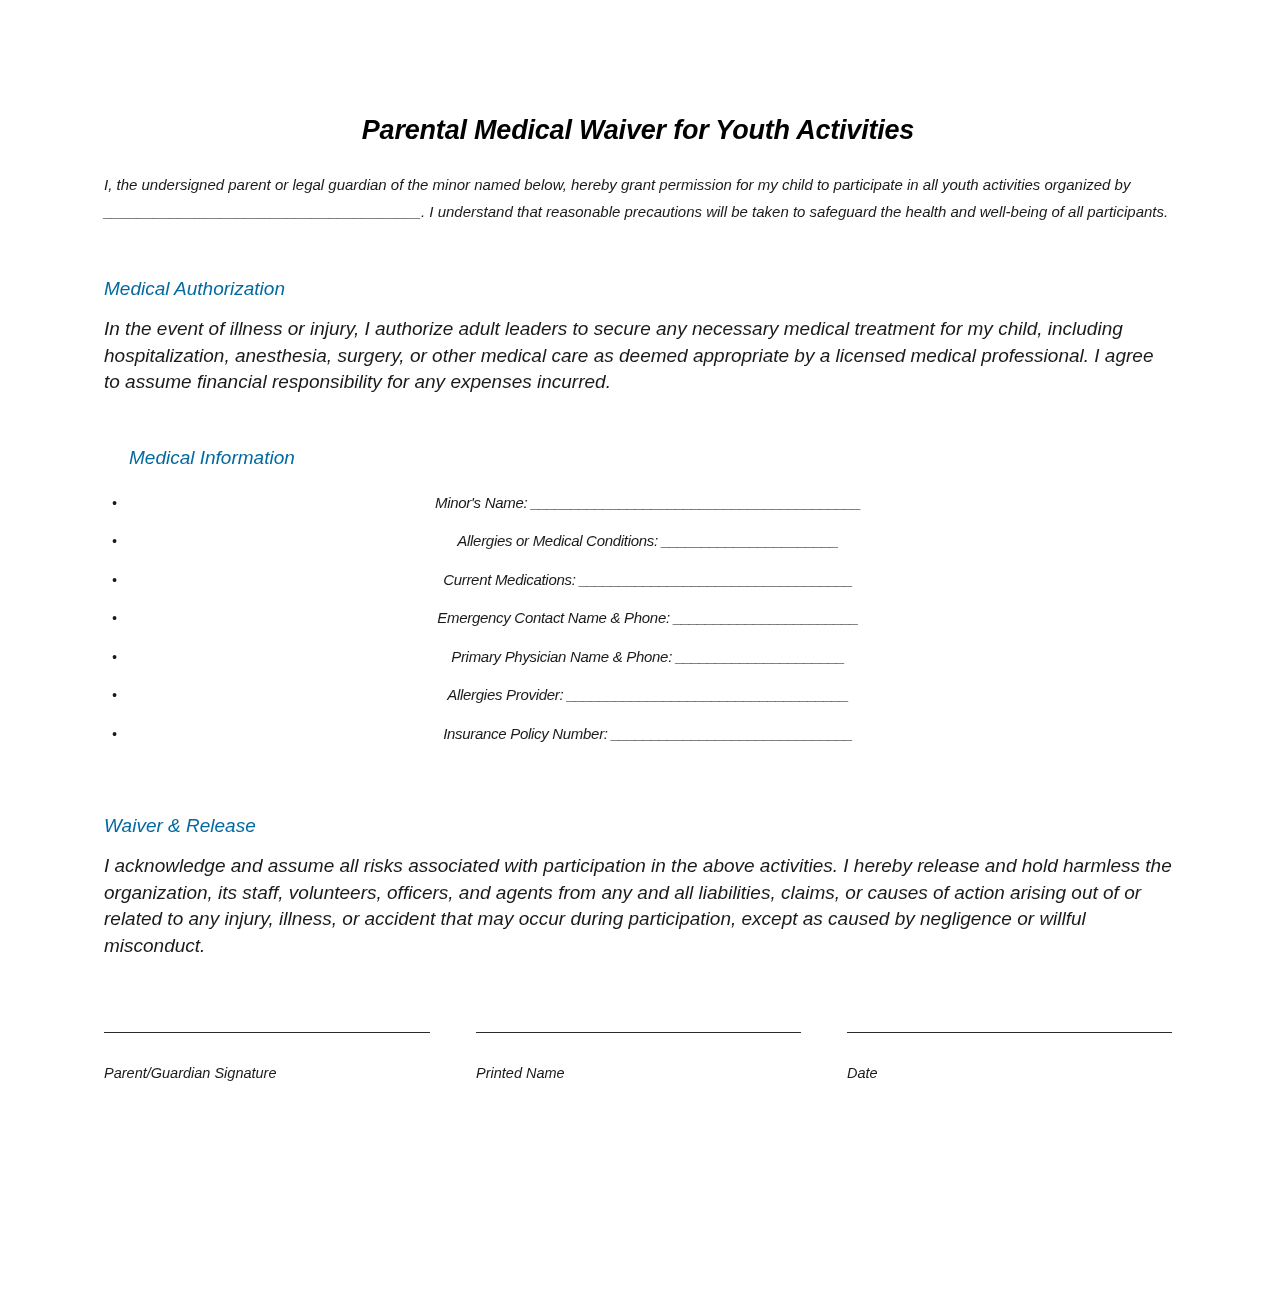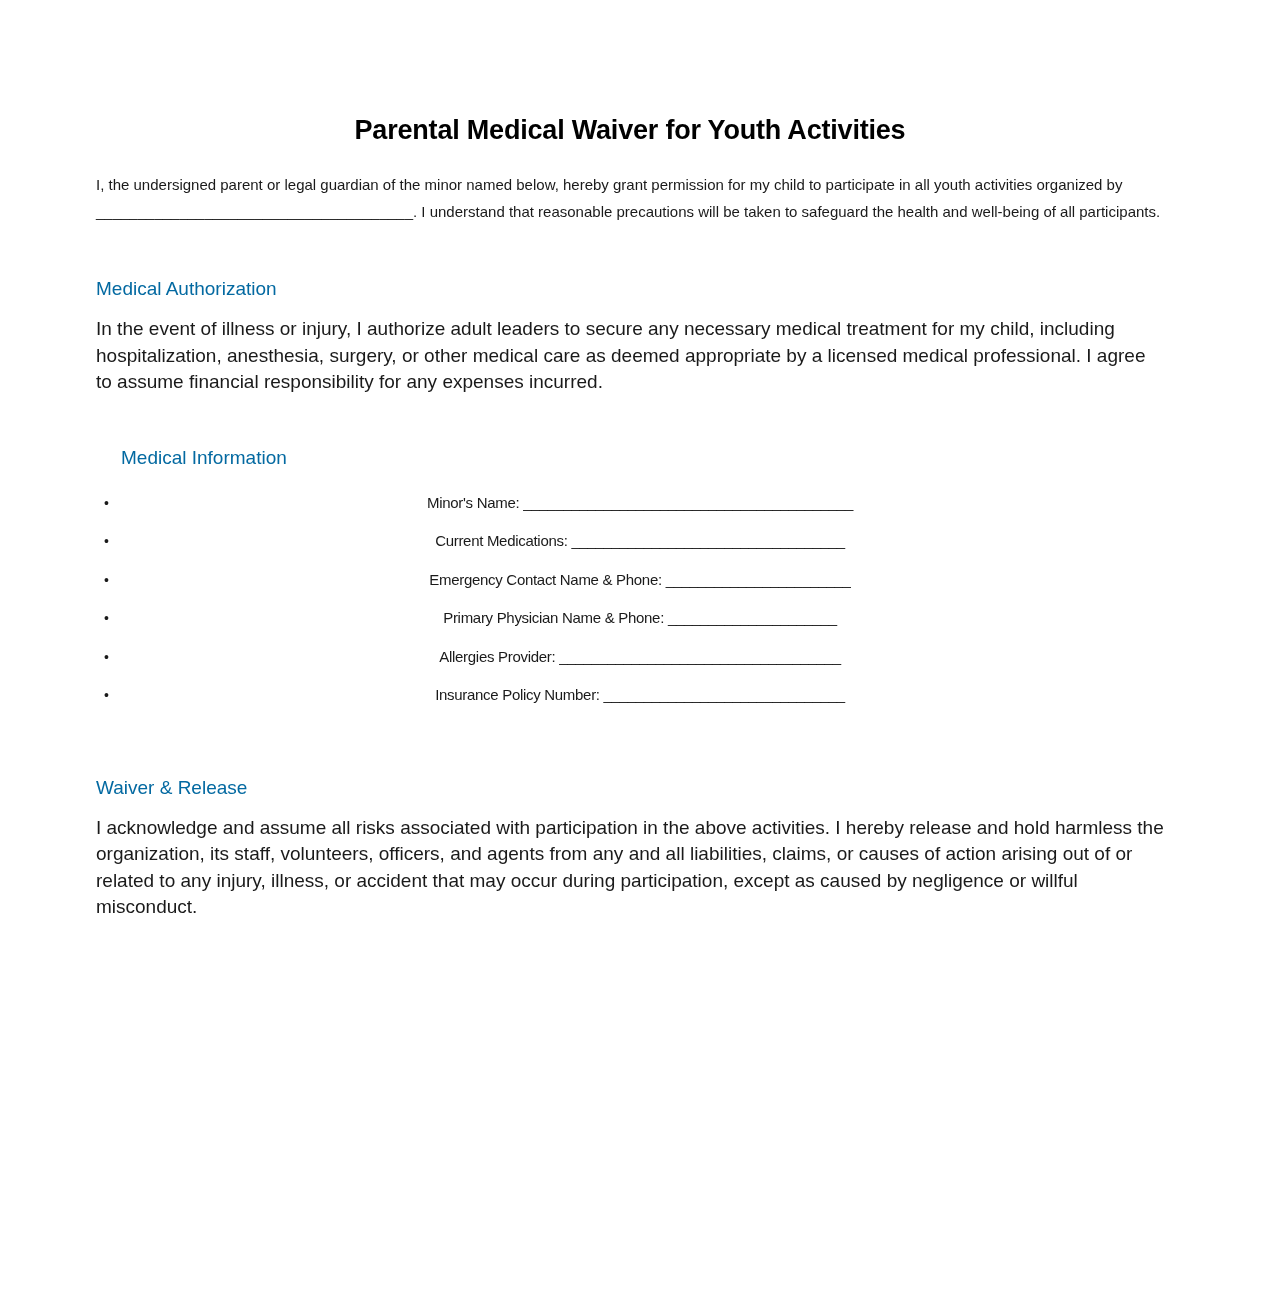--- a/index.html
+++ b/index.html
@@ -18,23 +18,24 @@
     position: relative;
     width: 1278px;
     height: 1300px;
     background: #ffffff;
     box-sizing: border-box;
     padding: 0;
     overflow: hidden;
   }
   .content {
     position: absolute;
-    left: 96px;
+    left: 104px;
     top: 0;
     width: 1068px;
+    font-style: italic;
   }
 
   .doc-title {
     font-size: 27px;
     font-weight: bold;
     text-align: center;
     letter-spacing: -0.2px;
     margin: 0;
     padding-top: 113px;
     line-height: 34px;
@@ -130,35 +131,56 @@
 
     <p class="body-para">In the event of illness or injury, I authorize adult leaders to secure any necessary medical treatment for my child, including hospitalization, anesthesia, surgery, or other medical care as deemed appropriate by a licensed medical professional. I agree to assume financial responsibility for any expenses incurred.</p>
 
     <h2 class="section-heading sec-info-head">Medical Information</h2>
 
     <ul class="info-list">
       <li>
         <span class="blank">Minor's Name:  _________________________________________</span>
       </li>
       <li>
+        <span class="blank">Allergies or Medical Conditions:  ______________________</span>
+      </li>
+      <li>
         <span class="blank">Current Medications:  __________________________________</span>
       </li>
       <li>
         <span class="blank">Emergency Contact Name &amp; Phone:  _______________________</span>
       </li>
       <li>
         <span class="blank">Primary Physician Name &amp; Phone:  _____________________</span>
       </li>
       <li>
         <span class="blank">Allergies Provider:  ___________________________________</span>
       </li>
       <li>
         <span class="blank">Insurance Policy Number:  ______________________________</span>
       </li>
     </ul>
 
     <h2 class="section-heading sec-waiver-head">Waiver &amp; Release</h2>
 
     <p class="body-para">I acknowledge and assume all risks associated with participation in the above activities. I hereby release and hold harmless the organization, its staff, volunteers, officers, and agents from any and all liabilities, claims, or causes of action arising out of or related to any injury, illness, or accident that may occur during participation, except as caused by negligence or willful misconduct.</p>
 
+    <div class="sig-block">
+
+      <div class="sig-col sig-col-1">
+        <div class="sig-rule"></div>
+        <div class="sig-label">Parent/Guardian Signature</div>
+      </div>
+
+      <div class="sig-col sig-col-2">
+        <div class="sig-rule"></div>
+        <div class="sig-label">Printed Name</div>
+      </div>
+
+      <div class="sig-col sig-col-3">
+        <div class="sig-rule"></div>
+        <div class="sig-label">Date</div>
+      </div>
+
+    </div>
 
   </div>
 </div>
 
 </body></html>

